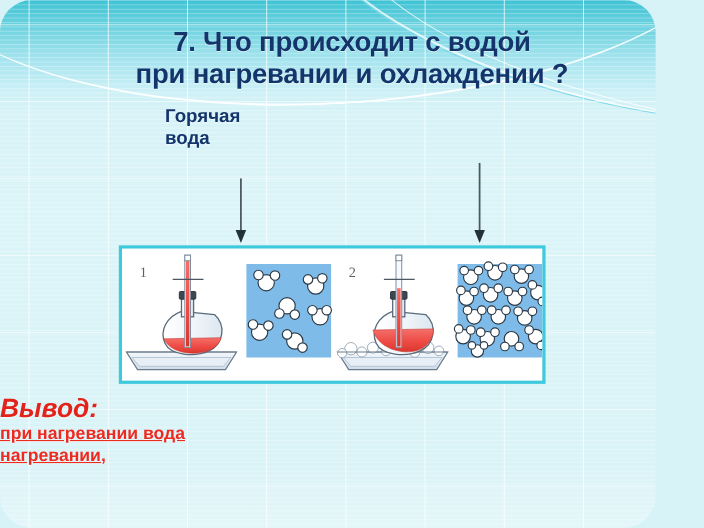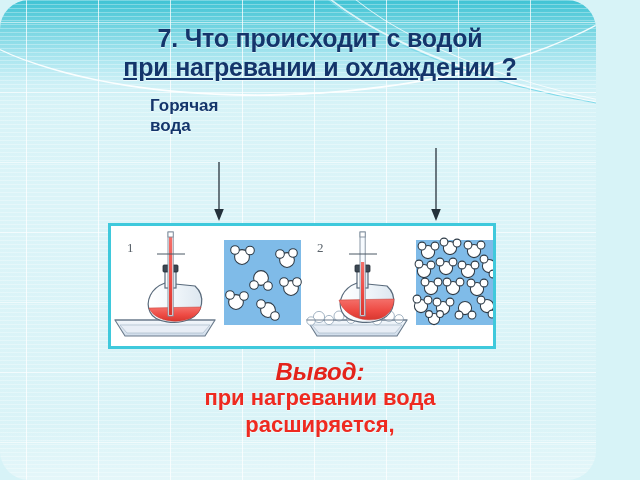--- a/index.html
+++ b/index.html
@@ -87,21 +87,21 @@
     position:absolute; left:0; top:24px; width:640px;
     text-align:center;
     color:#14356b;
     font-weight:bold;
     font-size:25px;
     line-height:1.16;
     letter-spacing:-.2px;
     text-shadow:0 1px 0 rgba(255,255,255,.55);
     z-index:6;
   }
-  #title .l2 { display:block;text-decoration:underline; }
+  #title .l2 { display:block; }
 
   
   .callout {
     position:absolute;
     color:#14356b;
     font-weight:bold;
     font-size:17px;
     line-height:1.18;
     z-index:6;
     text-shadow:0 1px 0 rgba(255,255,255,.5);
@@ -121,38 +121,39 @@
     background:#ffffff;
     border:3px solid #3fc9dc;
     z-index:5;
     overflow:hidden;
   }
   .fig-inner { position:absolute; inset:0; }
 
   
   #conclusion {
     position:absolute; left:0; top:358px; width:640px;
-    text-align:center; z-index:6;
+    text-align:left; z-index:6;
   }
   #conclusion .vyvod {
     display:block;
     color:#e3231b;
     font-weight:bold;
     font-style:italic;
     font-size:24px;
     line-height:1.14;
     text-shadow:0 1px 0 rgba(255,255,255,.5);
   }
   #conclusion .ctext {
     display:block;
     color:#ee2a20;
     font-weight:bold;
-    font-size:22px;
+    font-size:16px;
     line-height:1.22;
     text-shadow:0 1px 0 rgba(255,255,255,.5);
+    text-decoration:underline;
   }
 </style>
 </head>
 <body>
 
 <div id="slide">
 
   <div class="top-band">
     <div class="sweep sw1"></div>
     <div class="sweep sw2"></div>
@@ -385,16 +386,16 @@
               </g>
           </g>
         </g>
       </g>
     </svg>
   </div>
 
   <div id="conclusion">
     <span class="vyvod">Вывод:</span>
     <span class="ctext">при нагревании вода</span>
-    <span class="ctext">расширяется,</span>
+    <span class="ctext">нагревании,</span>
   </div>
 
 </div>
 
 </body></html>

